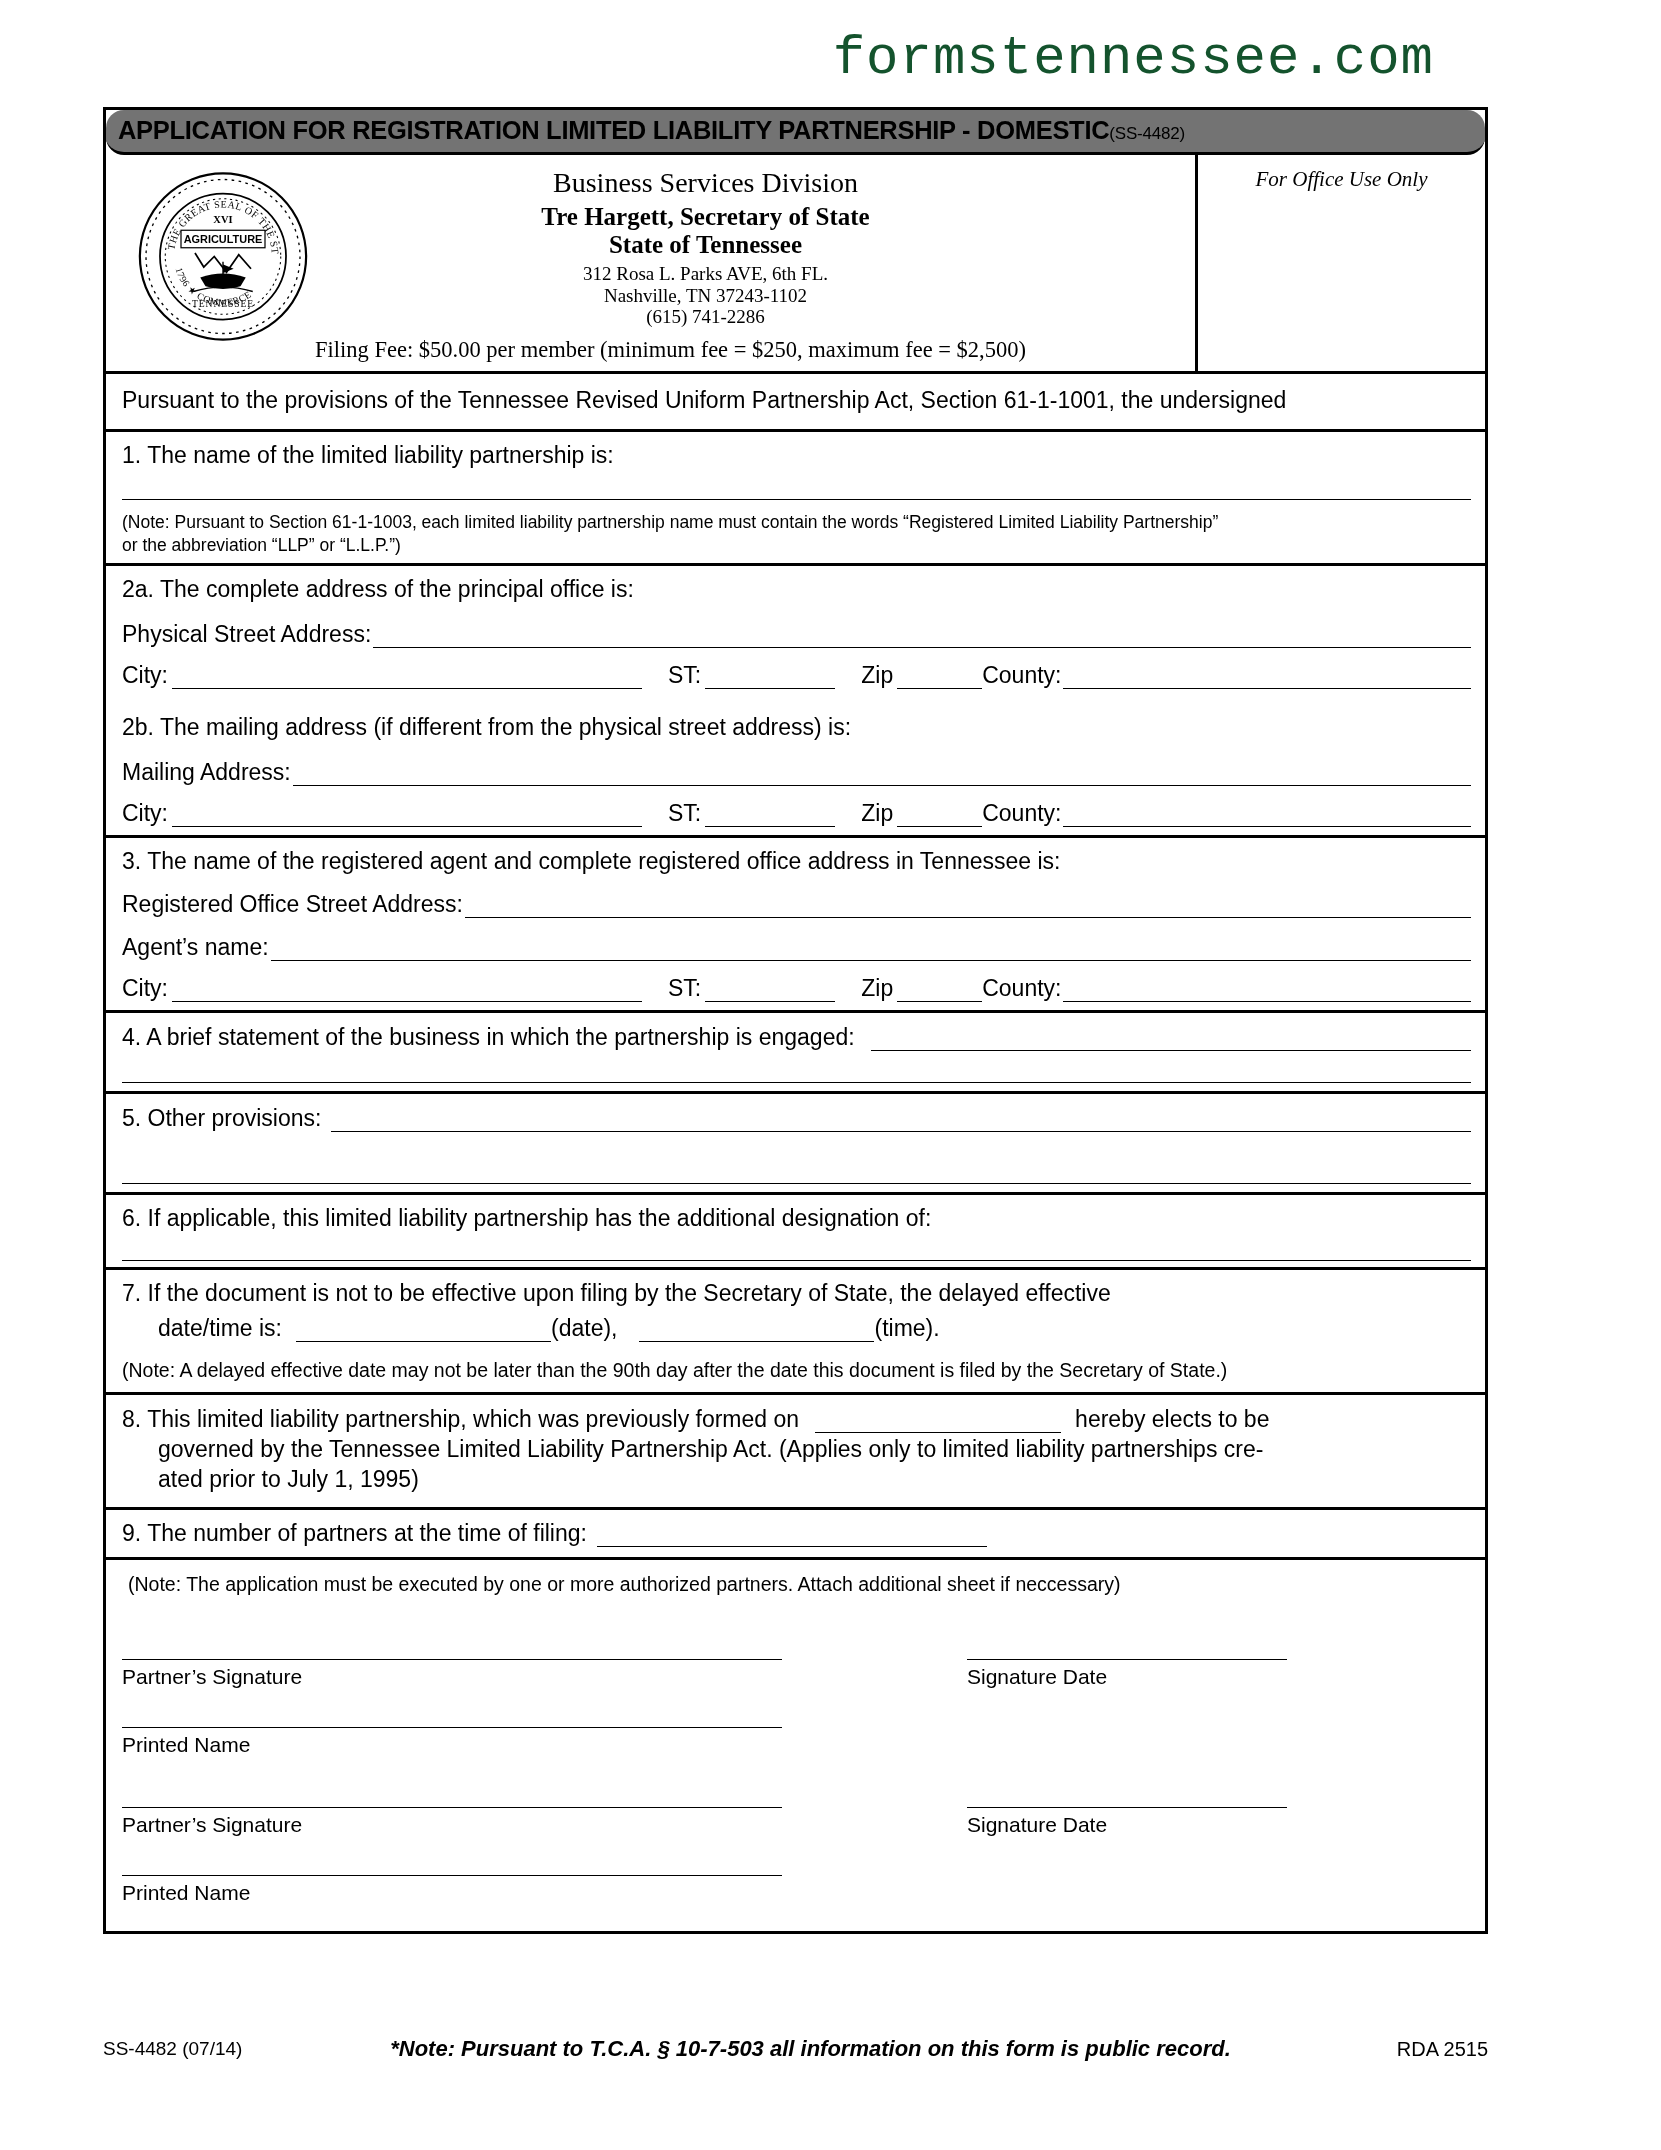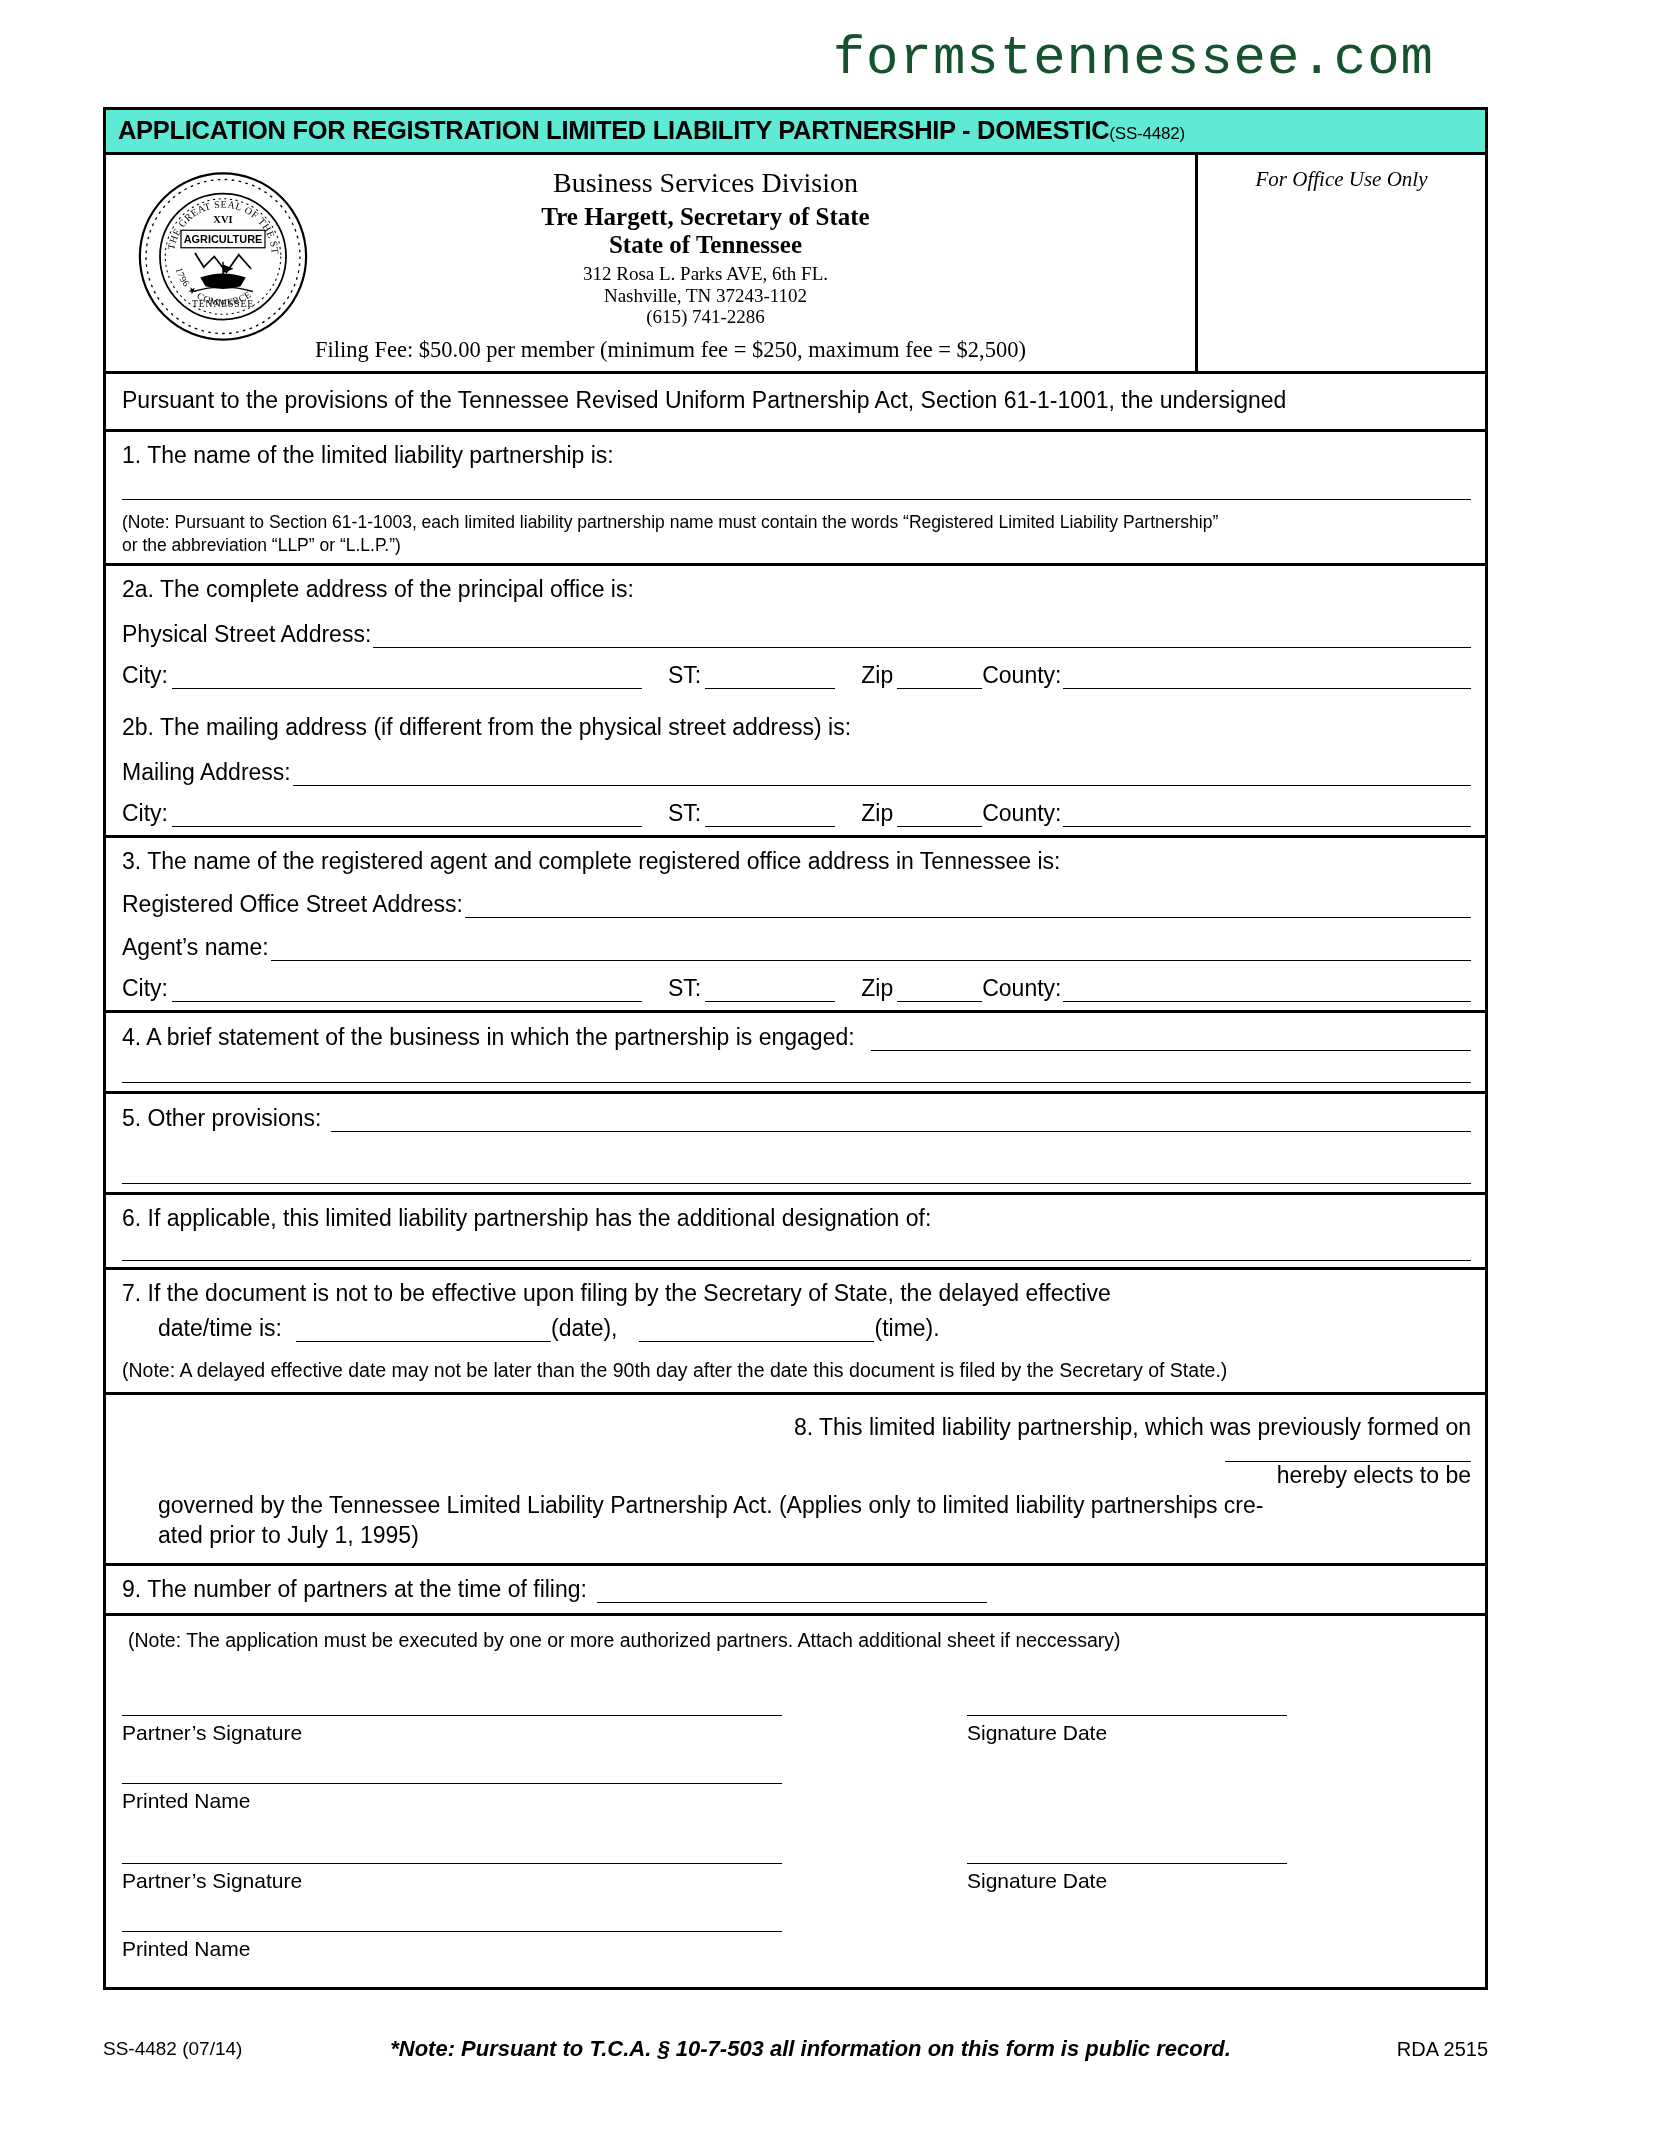--- a/index.html
+++ b/index.html
@@ -38,25 +38,26 @@
     position: absolute;
     left: 103px;
     top: 107px;
     width: 1385px;
     border: 3px solid #000;
     background: #fff;
     z-index: 10;
   }
 
   .band {
-    background: #5eead4;
+    background: #737373;
     border-bottom: 3px solid #000;
     padding: 6px 0 7px 12px;
     white-space: nowrap;
     overflow: hidden;
+    border-radius: 18px;
   }
   .band .t1 {
     font-size: 25.5px;
     font-weight: bold;
     letter-spacing: -0.3px;
   }
   .band .t2 {
     font-size: 17px;
     font-weight: normal;
     letter-spacing: -0.2px;
@@ -322,21 +323,21 @@
       <span class="lbl">date/time is:</span>
       <span class="fixed" style="width:255px;margin-left:14px;"></span>
       <span class="lbl">(date),</span>
       <span class="fixed" style="width:235px;margin-left:22px;"></span>
       <span class="lbl">(time).</span>
     </div>
     <div class="note" style="margin-top:16px;font-size:19.5px;">(Note: A delayed effective date may not be later than the 90th day after the date this document is filed by the Secretary of State.)</div>
   </div>
 
   <div class="sec" style="padding-bottom:12px;">
-    <div class="fieldrow" style="margin-top:10px;flex-direction:column;">
+    <div class="fieldrow" style="margin-top:2px;">
       <span class="lbl">8. This limited liability partnership, which was previously formed on</span>
       <span class="fixed" style="width:246px;margin-left:16px;"></span>
       <span class="lbl" style="margin-left:14px;">hereby elects to be</span>
     </div>
     <div class="ln" style="padding-left:36px;margin-top:2px;">governed by the Tennessee Limited Liability Partnership Act. (Applies only to limited liability partnerships cre-</div>
     <div class="ln" style="padding-left:36px;">ated prior to July 1, 1995)</div>
   </div>
 
   <div class="sec" style="padding-top:10px;padding-bottom:10px;">
     <div class="fieldrow" style="margin-top:0;">

